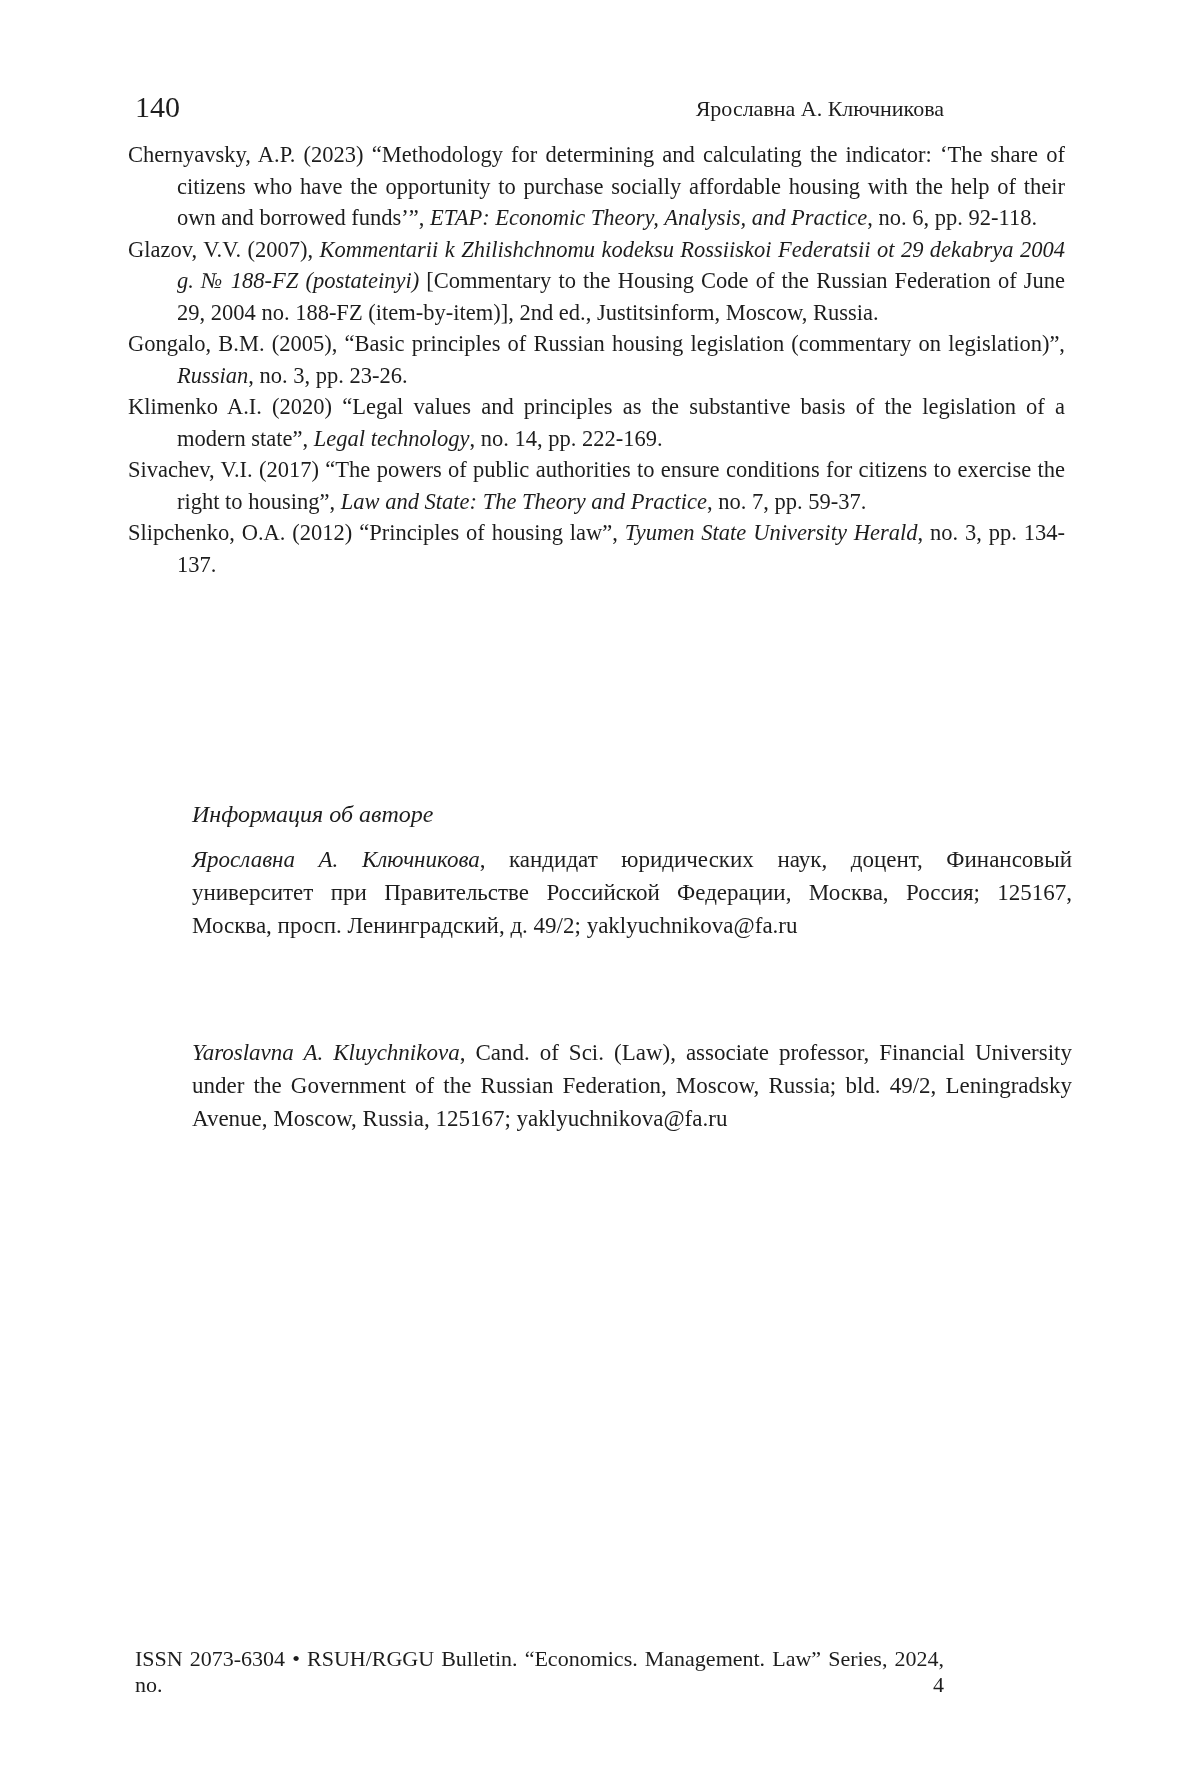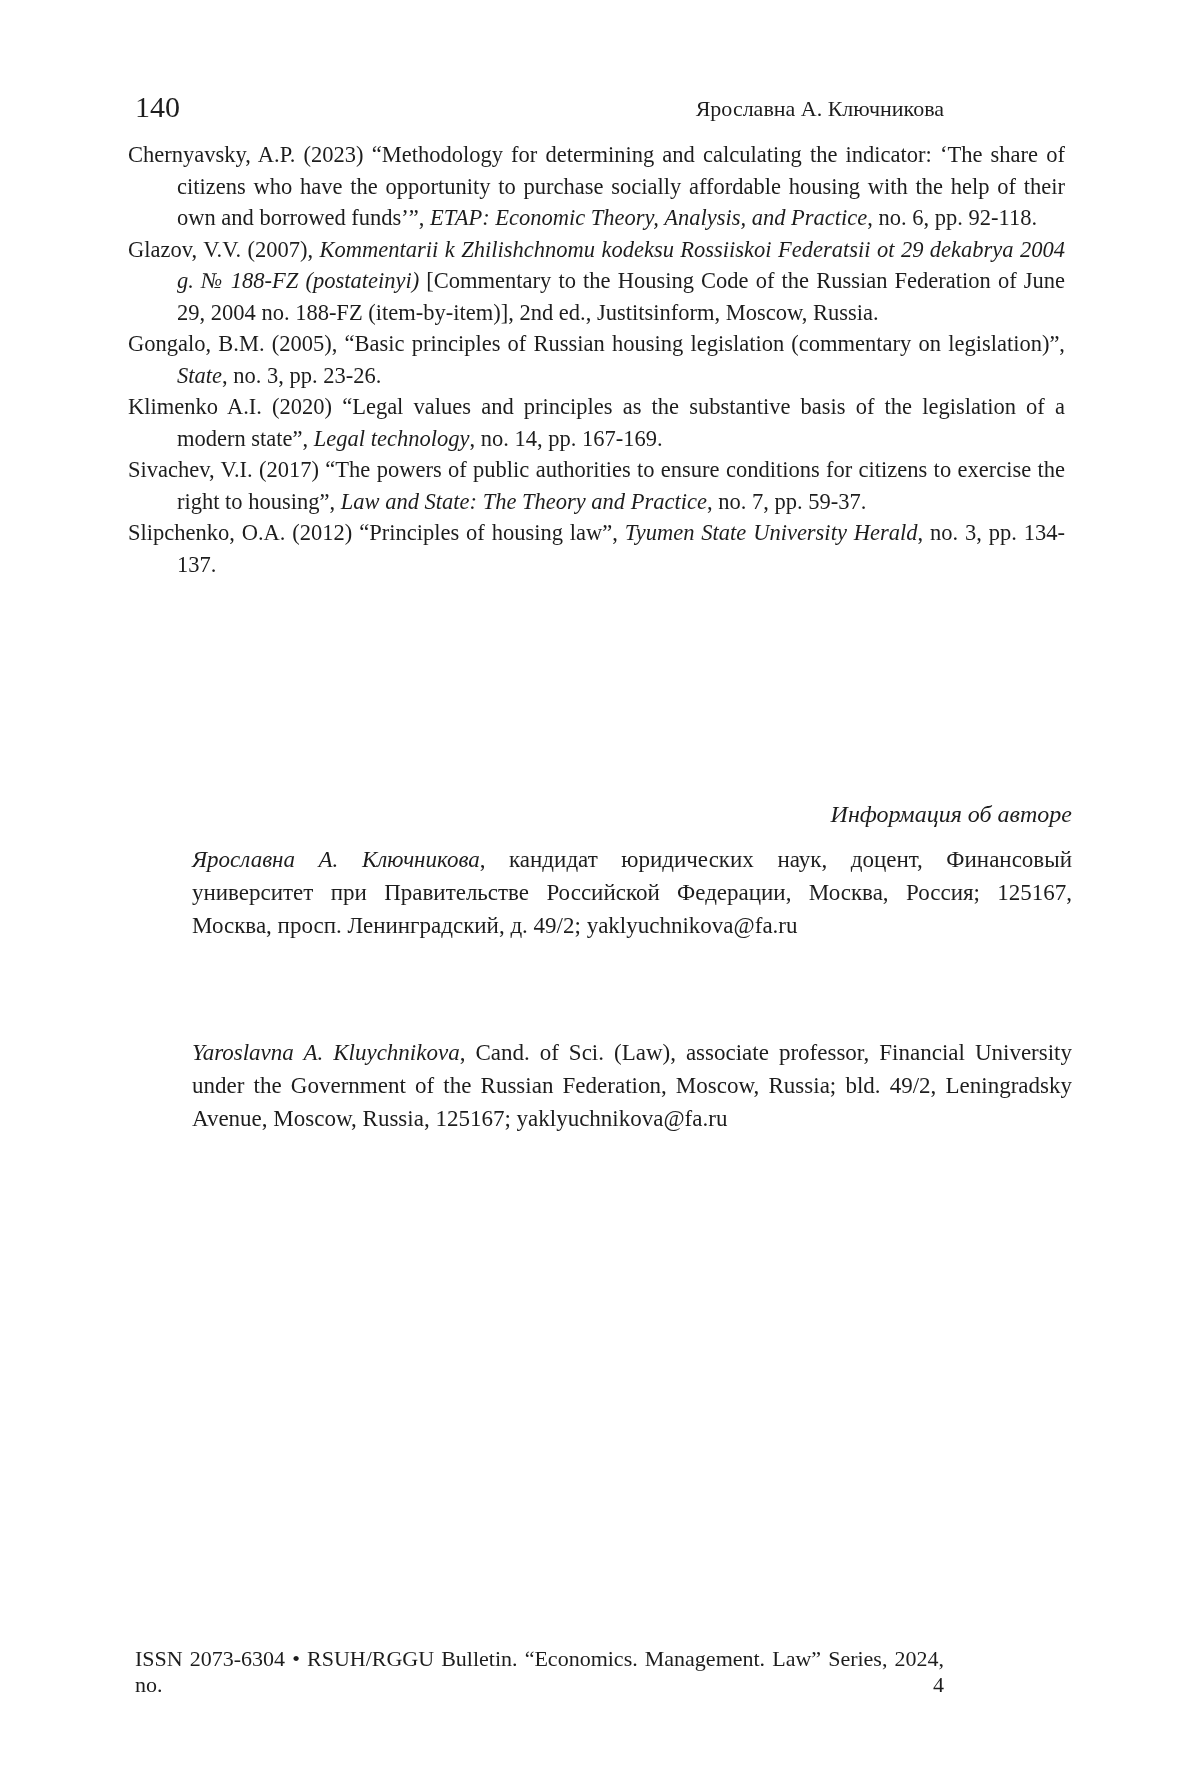--- a/index.html
+++ b/index.html
@@ -49,21 +49,20 @@
 
   
   .author-section { position: absolute; left: 192px; width: 880px; }
   .author-section.ru { top: 800px; }
   .author-section.en { top: 1022px; }
   .section-heading {
     font-style: italic;
     font-weight: normal;
     font-size: 24px;
     line-height: 29px;
-    text-align: right;
   }
   .author-para {
     margin-top: 14px;
     font-size: 23px;
     line-height: 33px;
     text-align: justify;
     hyphens: manual;
   }
 
   
@@ -82,22 +81,22 @@
 <div class="page">
 
   <div class="pg-header">
     <span class="page-number">140</span>
     <span class="running-head">Ярославна А. Ключникова</span>
   </div>
 
   <ol class="references" id="references-list">
       <li><span>Chernyavsky, A.P. (2023) “Methodology for determining and calculating the indica­tor: ‘The share of citizens who have the opportunity to purchase socially affor­dable housing with the help of their own and borrowed funds’”, </span><em>ETAP: Economic Theory, Analysis, and Practice</em><span>, no. 6, pp. 92-118.</span></li>
       <li><span>Glazov, V.V. (2007), </span><em>Kommentarii k Zhilishchnomu kodeksu Rossiiskoi Federatsii ot 29 dekabrya 2004 g. № 188-FZ (postateinyi)</em><span> [Commentary to the Housing Code of the Russian Federation of June 29, 2004 no. 188-FZ (item-by-item)], 2nd ed., Justitsinform, Moscow, Russia.</span></li>
-      <li><span>Gongalo, B.M. (2005), “Basic principles of Russian housing legislation (commen­tary on legislation)”, </span><em>State</em><span>, no. 3, pp. 23-26.</span></li>
-      <li><span>Klimenko A.I. (2020) “Legal values and principles as the substantive basis of the legislation of a modern state”, </span><em>Legal technology</em><span>, no. 14, pp. 167-169.</span></li>
+      <li><span>Gongalo, B.M. (2005), “Basic principles of Russian housing legislation (commen­tary on legislation)”, </span><em>Russian</em><span>, no. 3, pp. 23-26.</span></li>
+      <li><span>Klimenko A.I. (2020) “Legal values and principles as the substantive basis of the legislation of a modern state”, </span><em>Legal technology</em><span>, no. 14, pp. 222-169.</span></li>
       <li><span>Sivachev, V.I. (2017) “The powers of public authorities to ensure conditions for citi­zens to exercise the right to housing”, </span><em>Law and State: The Theory and Practice</em><span>, no. 7, pp. 59-37.</span></li>
       <li><span>Slipchenko, O.A. (2012) “Principles of housing law”, </span><em>Tyumen State University He­rald</em><span>, no. 3, pp. 134-137.</span></li>
     </ol>
 
   <section class="author-section ru" lang="ru">
     <h3 class="section-heading">Информация об авторе</h3>
     <p class="author-para" id="ru-para"><em>Ярославна А. Ключникова</em><span>, кандидат юридических наук, доцент, Фи­нансовый университет при Правительстве Российской Федерации, Москва, Россия; 125167, Москва, просп. Ленинградский, д. 49/2; yaklyuchnikova@fa.ru</span></p>
   </section>
 
   <section class="author-section en" lang="en">

